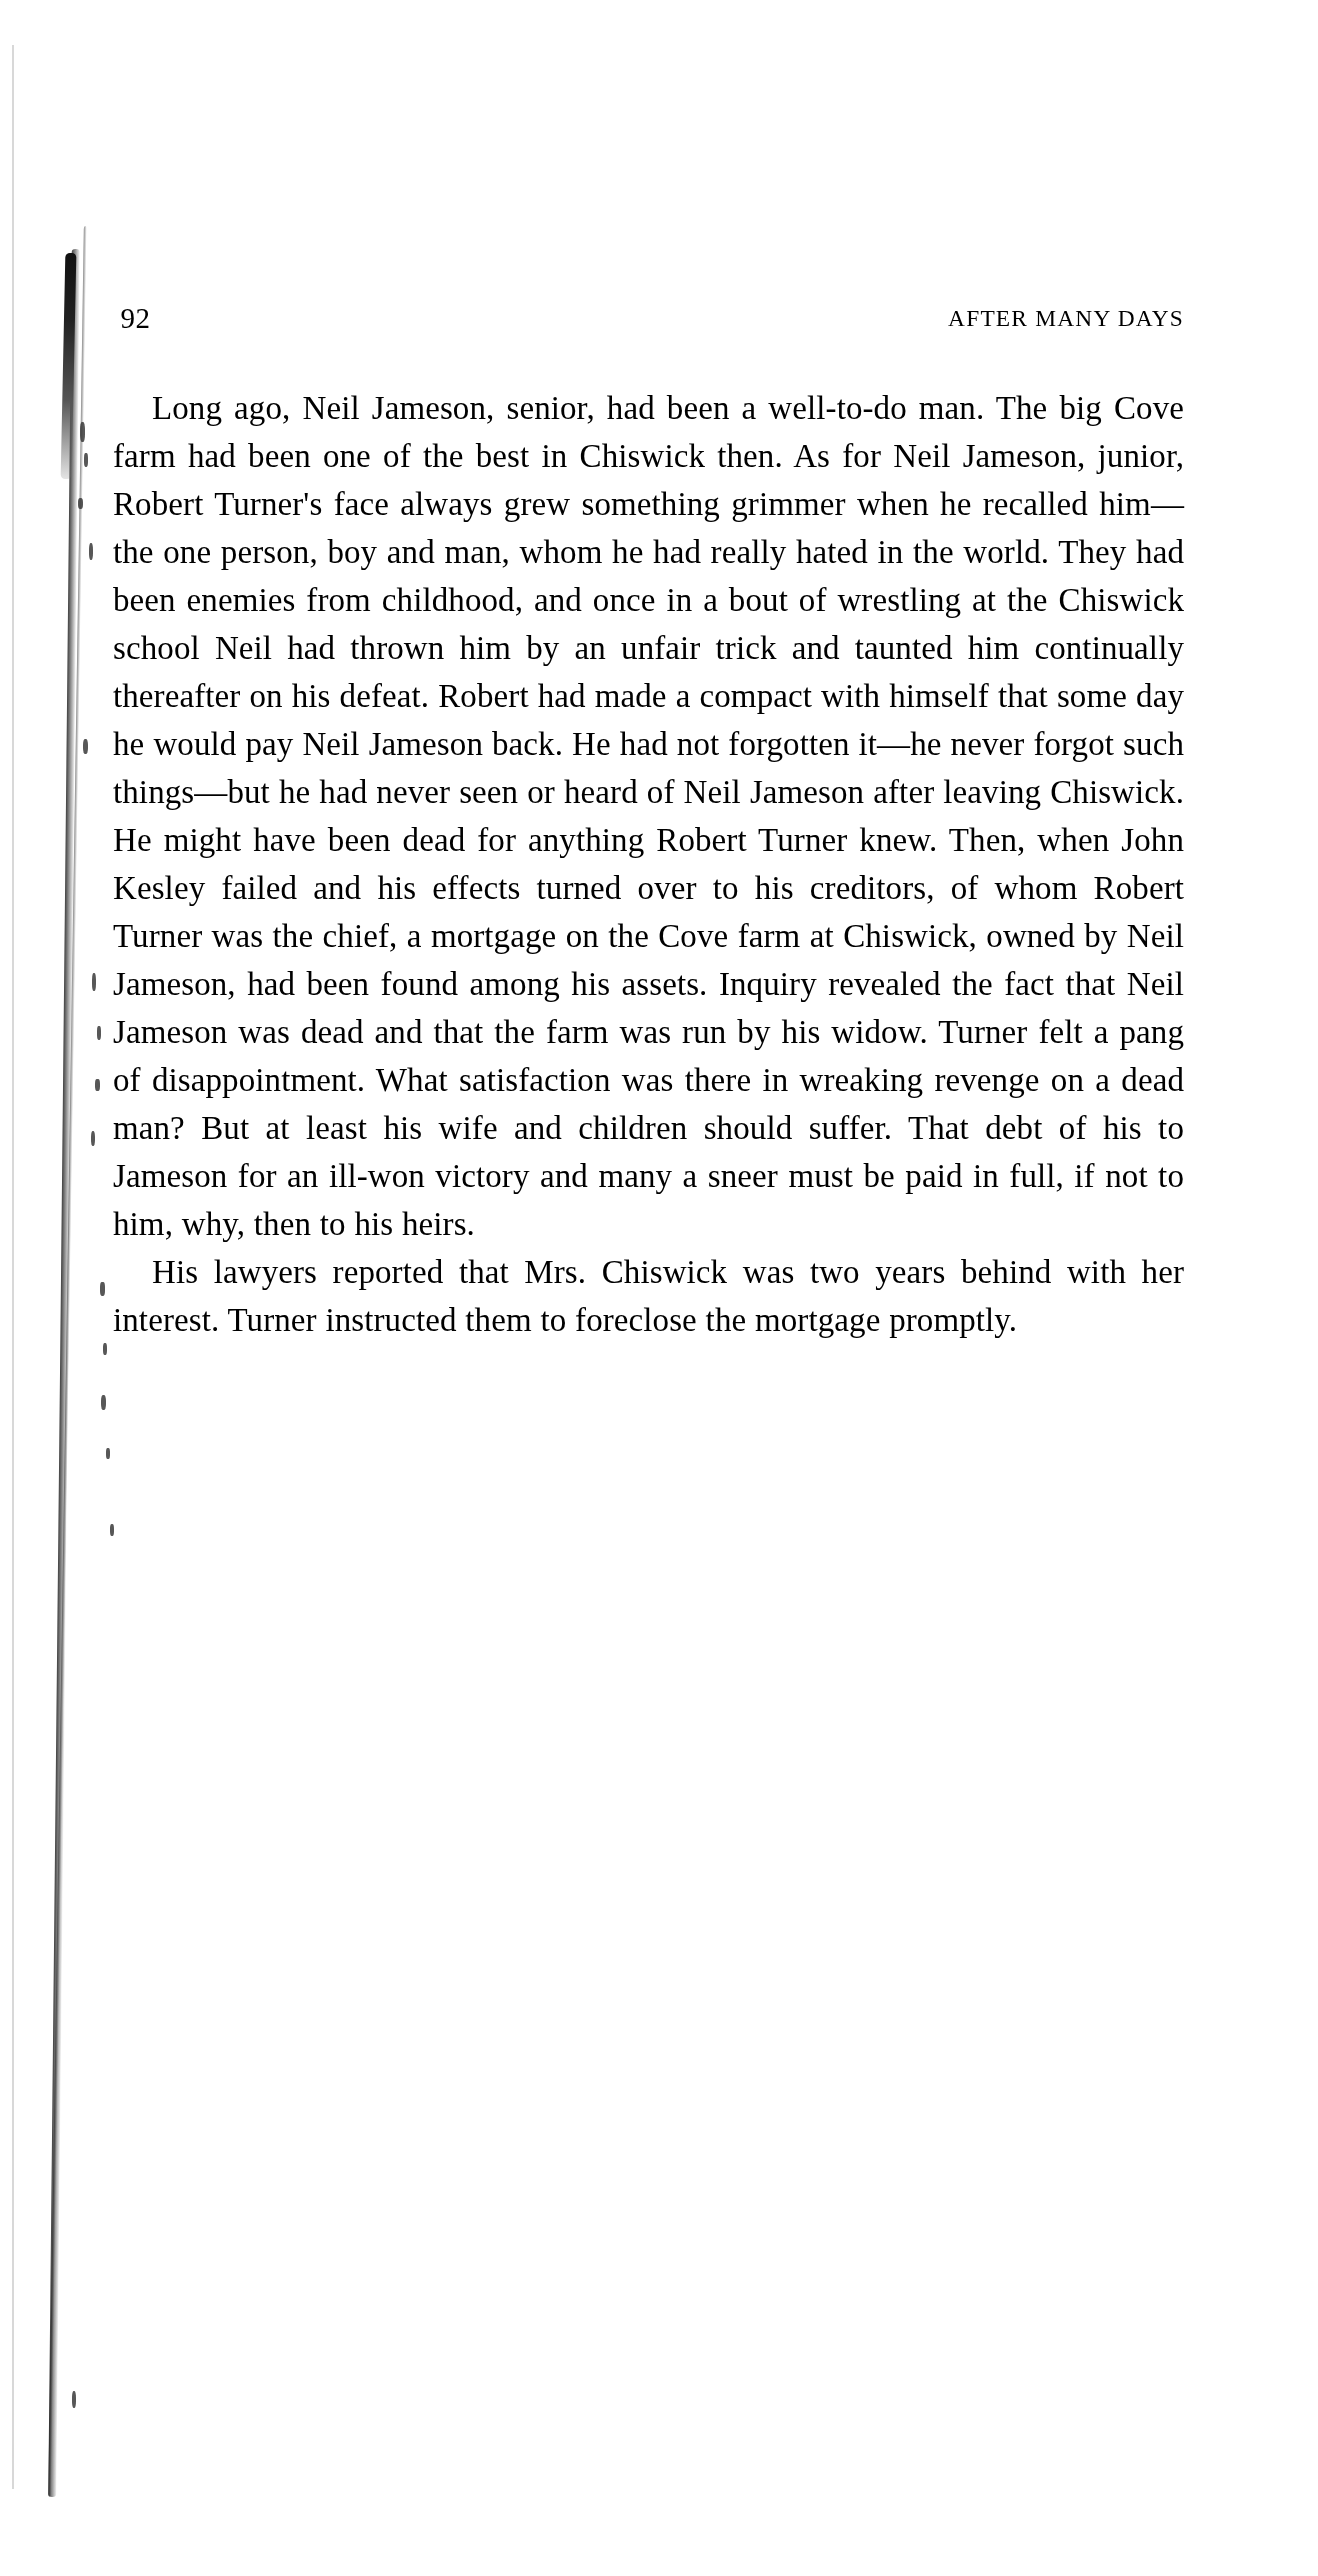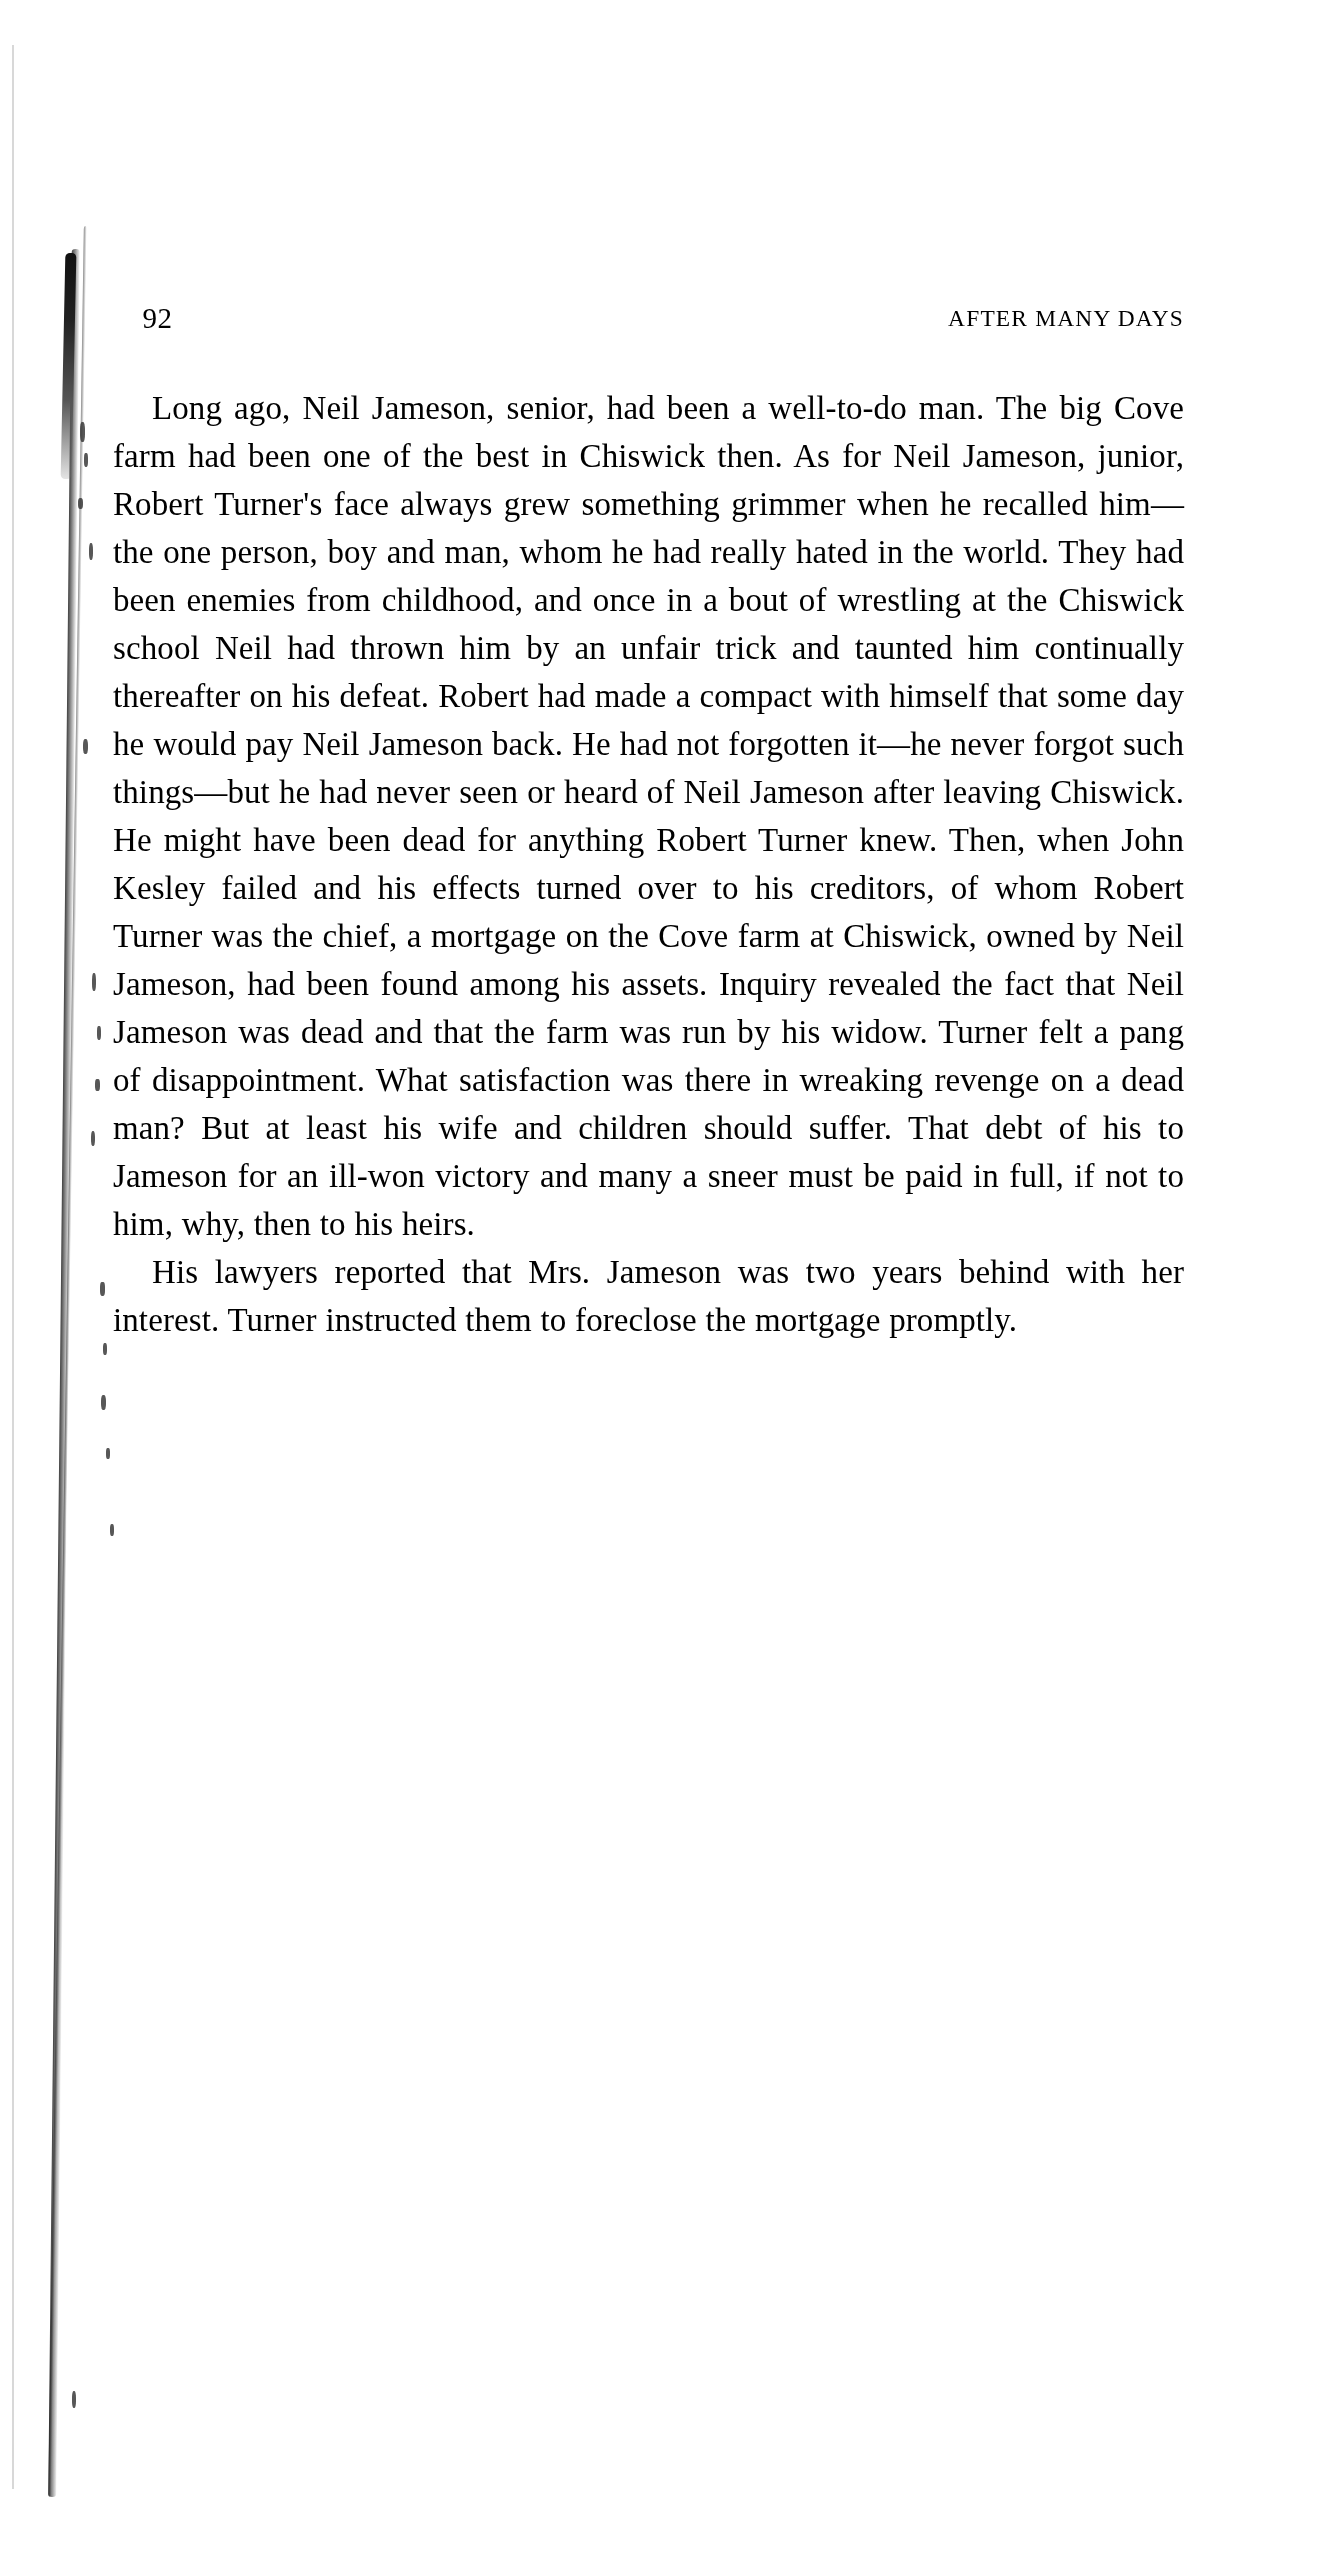--- a/index.html
+++ b/index.html
@@ -87,21 +87,20 @@
     position: relative;
     height: 41px;
     margin-bottom: 41px;
   }
   .folio {
     position: absolute;
     left: 7.5px;
     top: 0;
     font-size: 29px;
     letter-spacing: 0.4px;
-    margin-left: 22px;
   }
   .head-title {
     position: absolute;
     left: 0;
     top: 3px;
     width: 100%;
     text-align: right;
     font-size: 23.4px;
     letter-spacing: 1.2px;
     text-indent: 22.6px;
@@ -151,18 +150,18 @@
 
   <div class="page-inner">
 
     <div class="running-head">
       <div class="folio">92</div>
       <div class="head-title">AFTER MANY DAYS</div>
     </div>
 
     <div class="body-text">
       <p class="indent">Long ago, Neil Jameson, senior, had been a well-to-do man. The big Cove farm had been one of the best in Chiswick then. As for Neil Jameson, junior, Robert Turner's face always grew something grimmer when he recalled him—the one person, boy and man, whom he had really hated in the world. They had been enemies from childhood, and once in a bout of wrestling at the Chiswick school Neil had thrown him by an unfair trick and taunted him continually thereafter on his defeat. Robert had made a compact with himself that some day he would pay Neil Jameson back. He had not forgotten it—he never forgot such things—but he had never seen or heard of Neil Jameson after leaving Chiswick. He might have been dead for anything Robert Turner knew. Then, when John Kesley failed and his effects turned over to his creditors, of whom Robert Turner was the chief, a mortgage on the Cove farm at Chiswick, owned by Neil Jameson, had been found among his assets. Inquiry revealed the fact that Neil Jameson was dead and that the farm was run by his widow. Turner felt a pang of disappointment. What satisfaction was there in wreaking revenge on a dead man? But at least his wife and children should suffer. That debt of his to Jameson for an ill-won victory and many a sneer must be paid in full, if not to him, why, then to his heirs.</p>
-      <p class="indent">His lawyers reported that Mrs. Jameson was two years behind with her interest. Turner instructed them to foreclose the mortgage promptly.</p>
+      <p class="indent">His lawyers reported that Mrs. Chiswick was two years behind with her interest. Turner instructed them to foreclose the mortgage promptly.</p>
     </div>
 
   </div>
 </div>
 
 
 </body></html>

